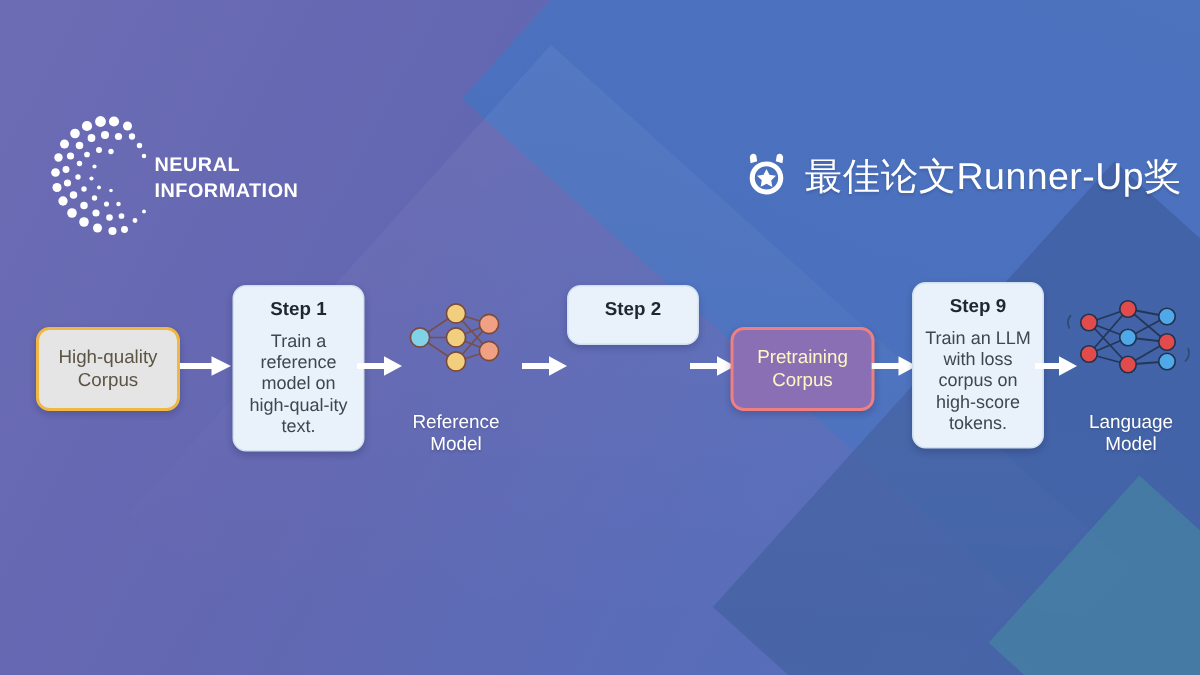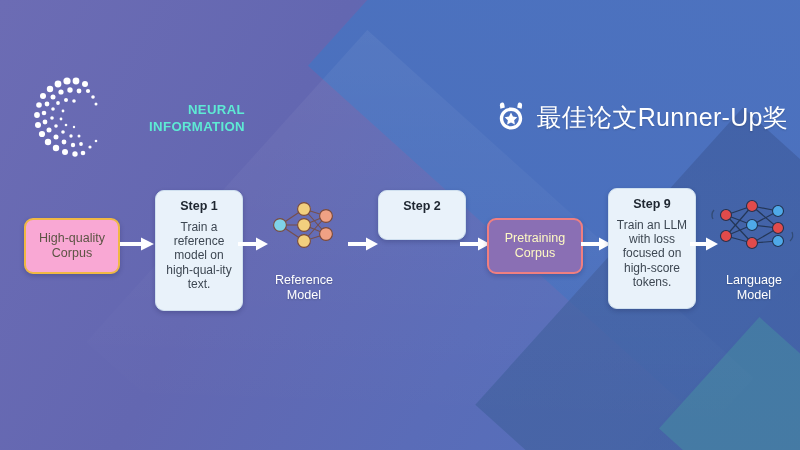--- a/index.html
+++ b/index.html
@@ -41,47 +41,47 @@
   }
   .bg-band-mid{
     top:40px;right:-250px;width:330px;height:760px;
     background:linear-gradient(180deg,rgba(70,100,180,.38),rgba(70,100,180,.12));
     transform:rotate(42deg);
   }
 
   
   .logo-wrap{position:absolute;left:30px;top:75px;width:215px;height:90px;}
   .logo-mark{position:absolute;left:0;top:0;width:78px;height:90px;}
-  .logo-text{position:absolute;left:84px;top:26px;color:#5eead4;
-    font-size:13.2px;font-weight:bold;letter-spacing:.35px;line-height:17px;text-align:right;}
+  .logo-text{position:absolute;left:73px;top:26px;color:#ffffff;
+    font-size:13.2px;font-weight:bold;letter-spacing:.35px;line-height:17px;}
 
   .award{position:absolute;right:12px;top:100px;display:flex;align-items:center;gap:9px;}
   .award-icon{width:34px;height:34px;flex:0 0 34px;}
   .award-text{color:#fff;font-size:25px;font-weight:500;letter-spacing:.3px;
     white-space:nowrap;text-shadow:0 1px 2px rgba(0,0,0,.16);text-align:center;}
 
   
   .flow{position:absolute;left:0;top:170px;width:800px;height:150px;}
   .node{position:absolute;box-sizing:border-box;}
 
   .box{border-radius:9px;display:flex;flex-direction:column;
     align-items:center;justify-content:center;text-align:center;
     box-shadow:0 2px 5px rgba(20,20,60,.22);}
 
   .corpus-box{
-    background:#f9a8d4;border:2px solid #f0b843;
+    background:#e5e5e5;border:2px solid #f0b843;
     width:92px;height:52px;color:#5c5444;font-size:12.5px;line-height:15px;}
 
   .pretrain-box{
     background:#8a6fb4;border:2px solid #f07f80;
     width:92px;height:52px;color:#fef9c3;font-size:12.5px;line-height:15px;}
 
   .step-box{
     background:#e9f2fa;border:1px solid #cfe0ef;
-    width:76px;padding:8px 5px 19px;color:#3d4752;}
+    width:76px;padding:8px 5px 9px;color:#3d4752;}
   .step-title{font-size:12.5px;font-weight:bold;color:#1e2630;margin-bottom:7px;}
   .step-body{font-size:12px;line-height:14.2px;}
 
   .model-node{width:92px;text-align:center;}
   .model-label{color:#ffffff;font-size:12.6px;line-height:15px;margin-top:17px;
     text-shadow:0 1px 2px rgba(0,0,0,.2);}
 
   .arrow{position:absolute;height:18px;}
 </style>
 </head>
@@ -238,21 +238,21 @@
       </div>
     </div>
 
     <svg class="arrow" style="left:581px;top:65px;width:30px;" viewBox="0 0 30 18">
       <path d="M0 7h18V2.5L30 9l-12 6.5V11H0z" fill="#ffffff"></path>
     </svg>
 
     <div class="node" style="left:608px;top:18px;">
       <div class="box step-box">
         <div class="step-title">Step 9</div>
-        <div class="step-body">Train an LLM with loss focused on high-score tokens.</div>
+        <div class="step-body">Train an LLM with loss corpus on high-score tokens.</div>
       </div>
     </div>
 
     <svg class="arrow" style="left:690px;top:65px;width:28px;" viewBox="0 0 28 18">
       <path d="M0 7h16V2.5L28 9l-12 6.5V11H0z" fill="#ffffff"></path>
     </svg>
 
     <div class="node model-node" style="left:708px;top:28px;">
       <svg viewBox="0 0 92 54" style="width:92px;height:54px;">
         <g stroke="#21324f" stroke-width="1.2" fill="none" opacity=".9">

